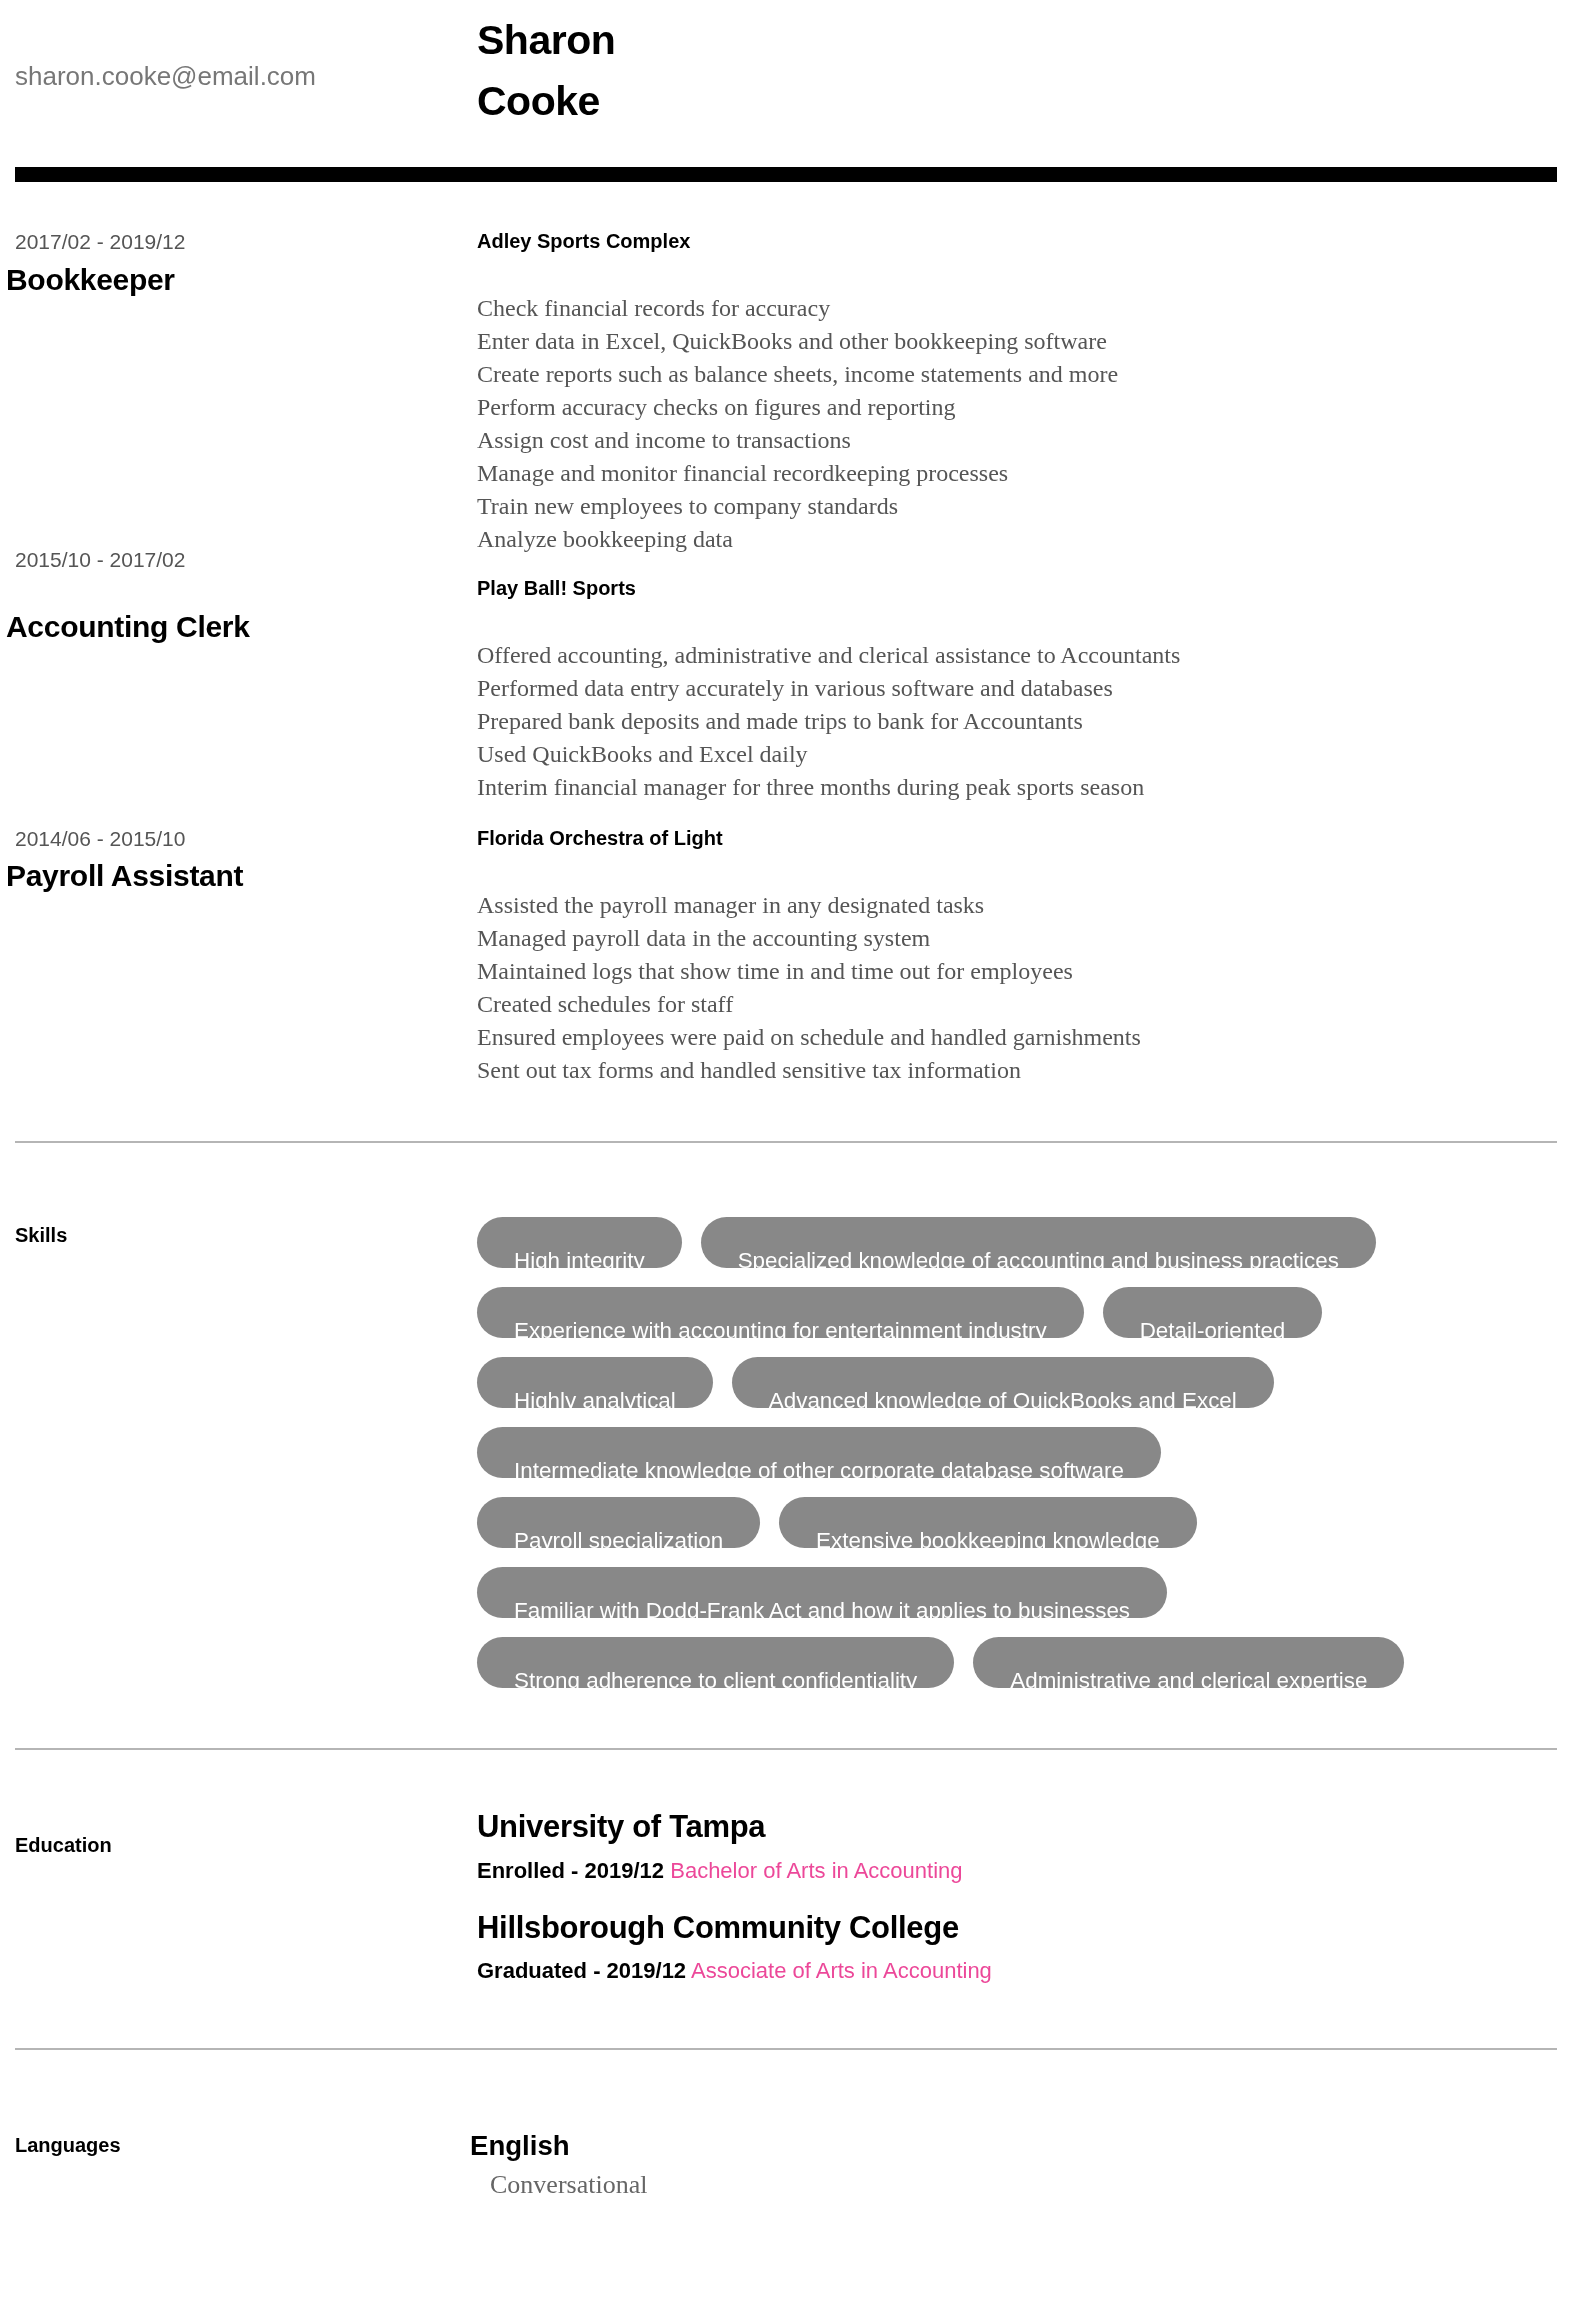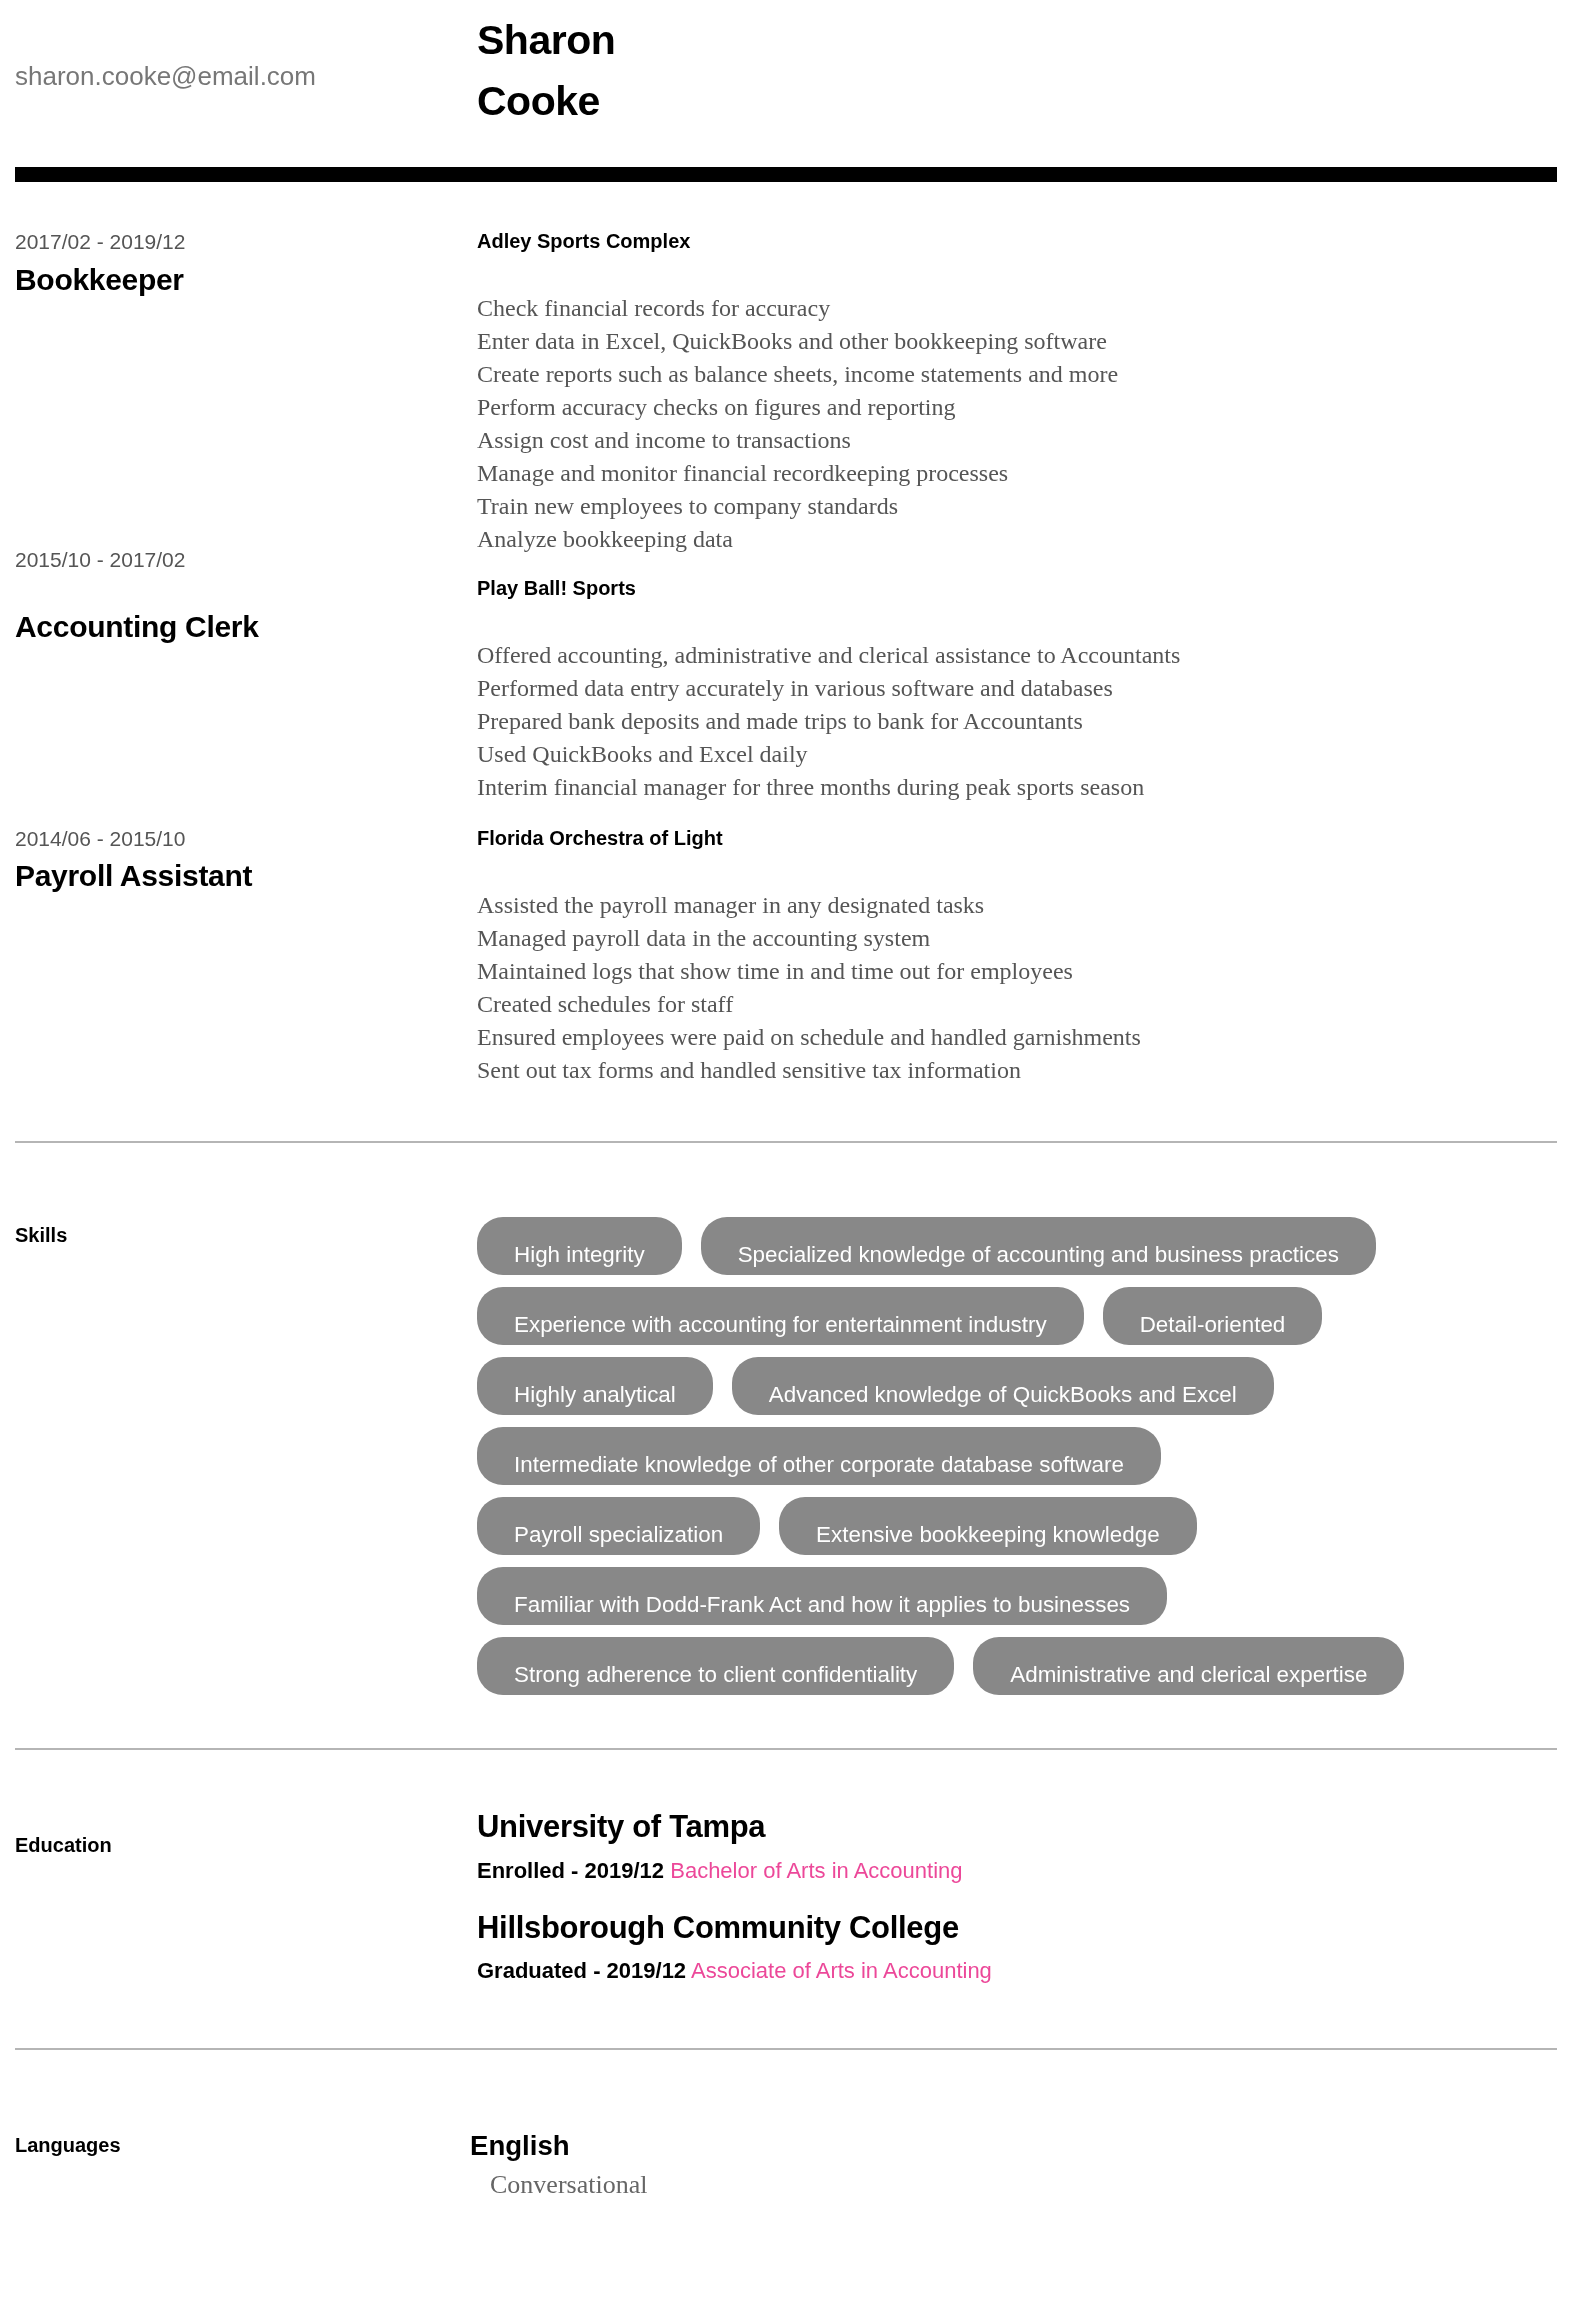--- a/index.html
+++ b/index.html
@@ -5,31 +5,31 @@
   html, body { margin:0; padding:0; background:#ffffff; }
   body { width:1569px; height:2315px; position:relative; overflow:hidden;
          font-family:"Liberation Sans", sans-serif; color:#000; }
   .abs { position:absolute; }
   .email { left:15px; top:61px; font-size:26px; color:#777; }
   .name { left:477px; top:9.5px; font-size:41px; font-weight:bold; line-height:61px; letter-spacing:-0.5px; }
   .topbar { left:15px; top:167px; width:1542px; height:15px; background:#000; }
   .divider { left:15px; width:1542px; height:1.9px; background:#b5b5b5; }
 
   .job-date { left:15px; font-size:21px; color:#555; }
-  .job-title { left:15px; font-size:30px; font-weight:bold; letter-spacing:-0.3px;text-align:right; }
+  .job-title { left:6px; font-size:30px; font-weight:bold; letter-spacing:-0.3px;text-align:right; }
   .job-company { left:477px; font-size:20px; font-weight:bold; }
   .job-bullets { left:477px; margin:0; padding:0; list-style:none;
                  font-family:"Liberation Serif", serif; font-size:24px; line-height:33px; color:#555; }
 
   .section-label { left:15px; font-size:20px; font-weight:bold;margin-top:24px; }
 
   .skills { left:477px; top:1217px; width:1080px; }
   .skill-row { display:flex; gap:19px; height:51px; margin-bottom:19px; }
-  .chip { height:58px; line-height:51px; background:#888888; color:#fff; border-radius:26px;
-          padding:12px 37px; font-size:22.4px; white-space:nowrap; box-sizing:border-box; }
+  .chip { height:51px; line-height:51px; background:#888888; color:#fff; border-radius:26px;
+          padding:18px 37px; font-size:22.4px; white-space:nowrap; box-sizing:border-box; }
 
   .edu-school { left:477px; font-size:31px; font-weight:bold; letter-spacing:-0.3px; }
   .edu-line { left:477px; font-size:22px; }
   .edu-line .status { font-weight:bold; color:#000; }
   .edu-line .degree { color:#ec4899; }
 
   .lang-name { left:470px; top:2130px; font-size:27.6px; font-weight:bold; }
   .lang-level { left:470px; top:2170px; font-family:"Liberation Serif", serif; font-size:26px; color:#666;margin-left:20px; }
 </style>
 </head>

